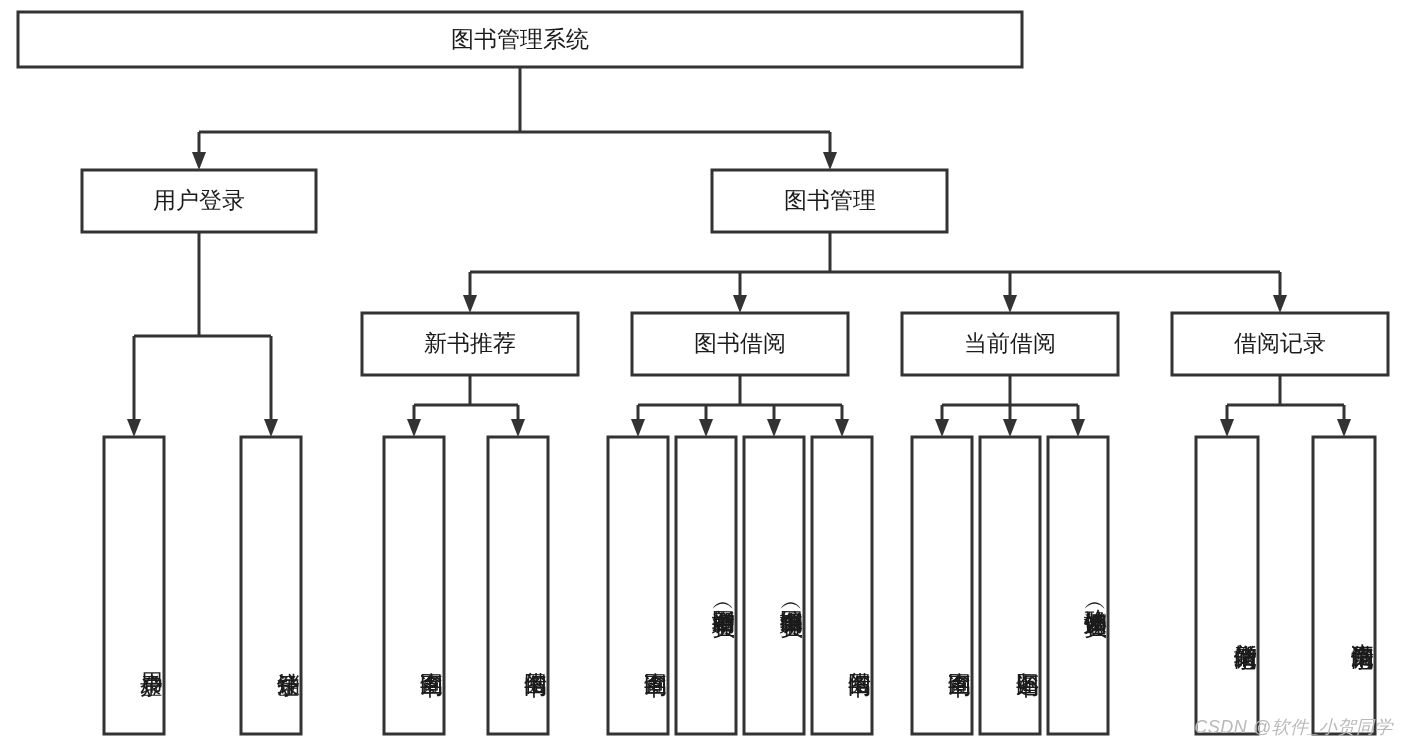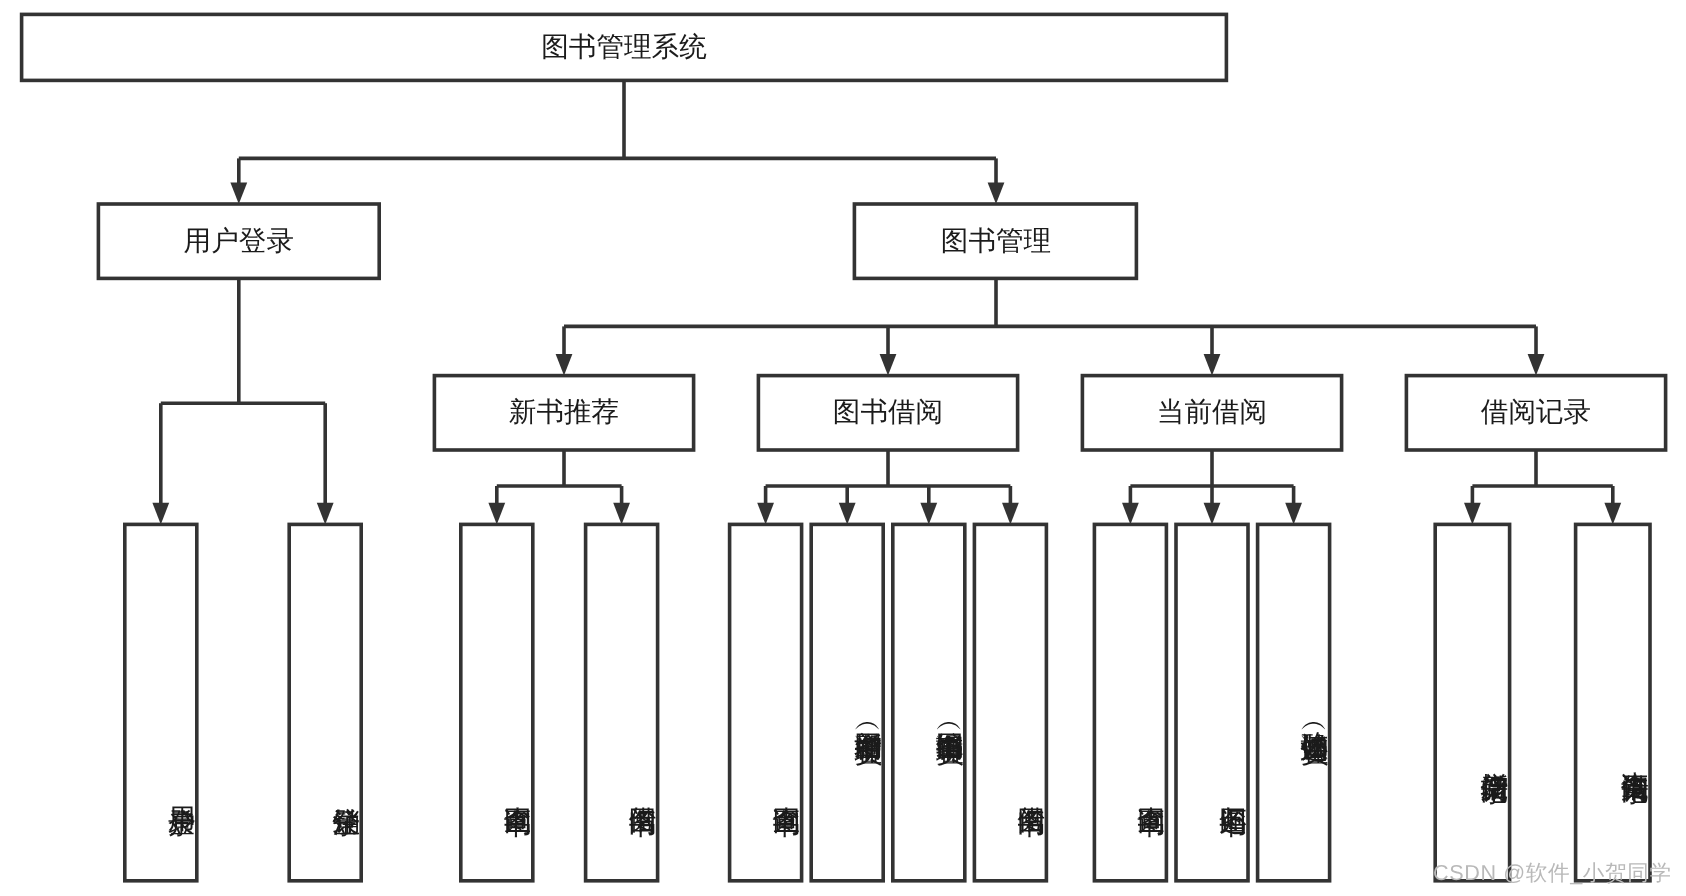--- a/index.html
+++ b/index.html
@@ -67,20 +67,21 @@
   }
   .watermark {
     position: absolute;
     right: 12px;
     bottom: 8px;
     font-family: "Liberation Sans", "DejaVu Sans", sans-serif;
     font-size: 18px;
     color: #b9b9b9;
     letter-spacing: 0.5px;
     white-space: nowrap;
+    font-style: italic;
   }
 </style>
 </head>
 <body>
 
 <div id="diagram-root">
 
   <svg class="flow" viewBox="0 0 1405 747" xmlns="http://www.w3.org/2000/svg">
     <defs>
       <marker id="arrow" viewBox="0 0 12 14" refX="6" refY="13" markerWidth="12" markerHeight="14" orient="auto-start-reverse" markerUnits="userSpaceOnUse">

